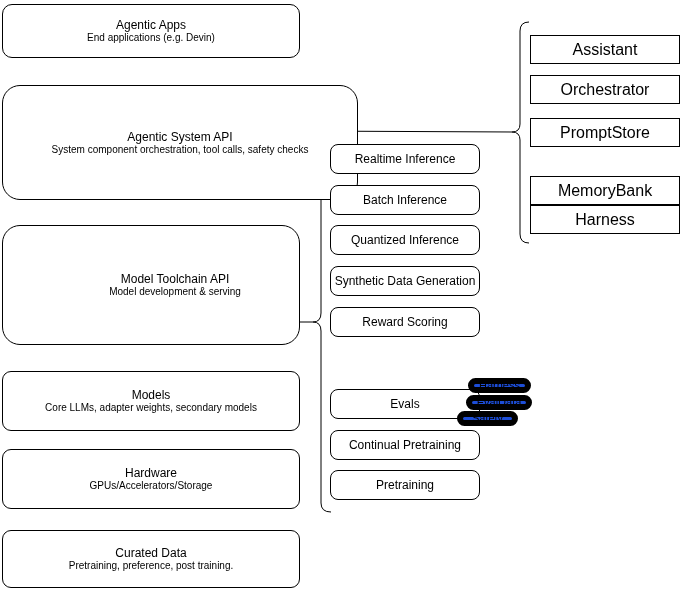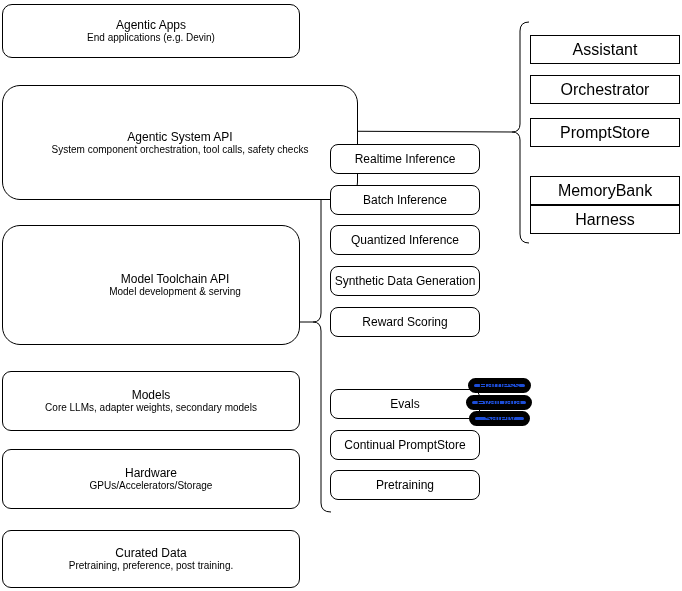--- a/index.html
+++ b/index.html
@@ -133,33 +133,33 @@
   <div class="box mid" style="top:266px;justify-content:center;">
     <span>Synthetic Data Generation</span>
   </div>
   <div class="box mid" style="top:307px;">
     <span>Reward Scoring</span>
   </div>
   <div class="box mid" style="top:389px;text-align:right;">
     <span>Evals</span>
   </div>
   <div class="box mid" style="top:430px;">
-    <span>Continual PromptStore</span>
+    <span>Continual Pretraining</span>
   </div>
   <div class="box mid" style="top:470px;">
     <span>Pretraining</span>
   </div>
 
   <div class="pill" style="left:468px;top:378px;width:63px;height:15px;">
     <span>Harness</span>
   </div>
   <div class="pill" style="left:466px;top:395px;width:66px;height:15px;">
     <span>EvalData</span>
   </div>
-  <div class="pill" style="left:469px;top:411px;width:61px;height:15px;justify-content:center;">
+  <div class="pill" style="left:457px;top:411px;width:61px;height:15px;justify-content:center;">
     <span>Safety</span>
   </div>
 
   <div class="box right" style="top:35px;">
     <span>Assistant</span>
   </div>
   <div class="box right" style="top:75px;align-items:center;">
     <span>Orchestrator</span>
   </div>
   <div class="box right" style="top:118px;">

